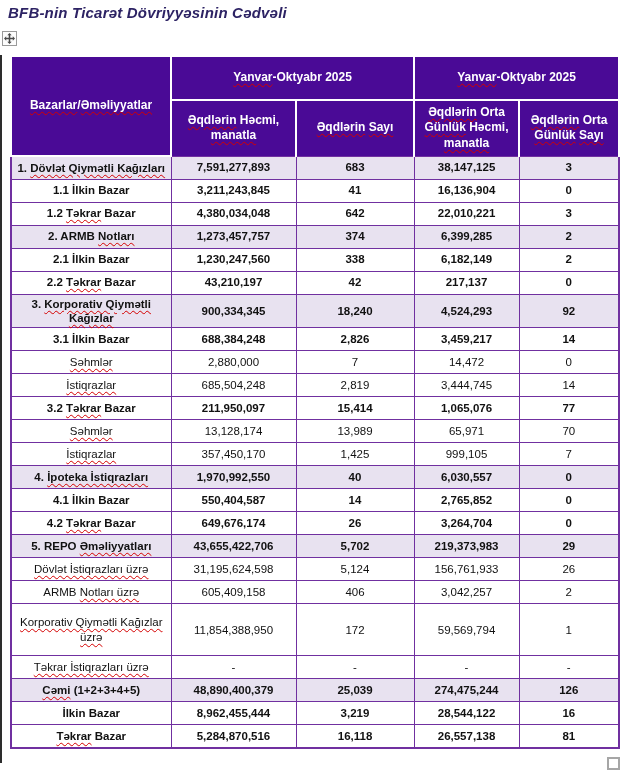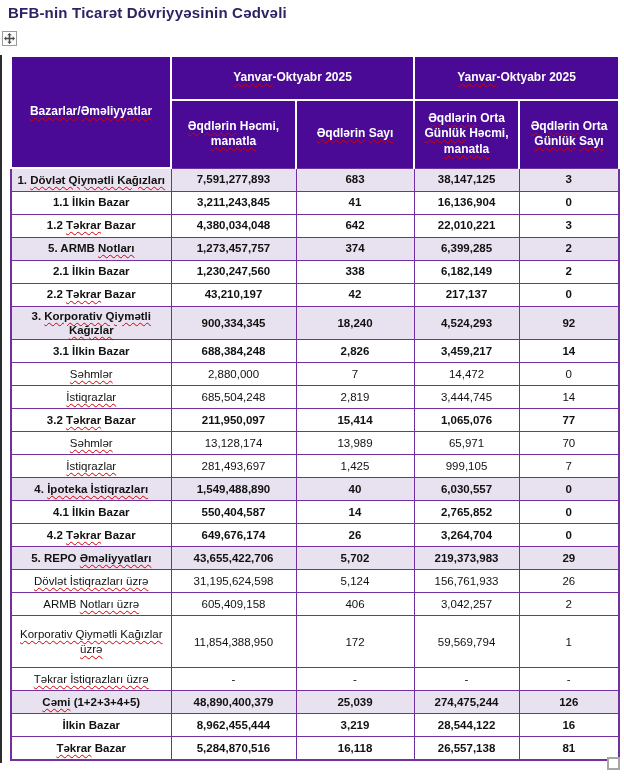--- a/index.html
+++ b/index.html
@@ -11,21 +11,21 @@
     --handle-gray:#A6A6A6;
   }
   *{box-sizing:border-box}
   html,body{margin:0;padding:0}
   body{
     width:624px;height:782px;position:relative;background:#fff;overflow:hidden;
     font-family:"Liberation Sans",sans-serif;color:#111;
   }
   .doc-title{
     position:absolute;left:8px;top:4px;margin:0;
-    font-size:15px;font-weight:bold;
+    font-size:15px;font-weight:bold;font-style:italic;
     color:var(--title-color);letter-spacing:.2px;
   }
   .move-handle{
     position:absolute;left:2px;top:31px;width:15px;height:15px;
     border:1px solid #9a9a9a;background:#fdfdfd;
     display:flex;align-items:center;justify-content:center;
   }
   .edge-line{
     position:absolute;left:0;top:55px;width:2px;height:708px;background:#2d2d2d;
   }
@@ -35,21 +35,21 @@
     font-size:11.5px;color:#111;
     border:2.5px solid var(--border-color);
   }
   .tbl th{
     background:var(--header-bg);color:#fff;
     border:2px solid #fff;
     font-weight:bold;font-size:12px;line-height:1.3;
     padding:2px 3px;text-align:center;vertical-align:middle;
   }
   .tbl thead tr:first-child{height:44px}
-  .tbl thead tr:last-child{height:68px}
+  .tbl thead tr:last-child{height:56px}
   .tbl thead tr:last-child th{border-bottom:1.5px solid var(--border-color)}
   .tbl td{
     border:1px solid var(--border-color);
     text-align:center;vertical-align:middle;
     padding:2px 3px;height:23px;line-height:1.25;
   }
   .tbl tr.shaded td{background:var(--section-bg)}
   .tbl tr.bold td{font-weight:bold}
   .tbl tr.tall td{height:52px}
   .w{
@@ -117,21 +117,21 @@
         <td>0</td>
       </tr>
       <tr class="bold ">
         <td><span>1.2 </span><span class="w">Təkrar</span><span> Bazar</span></td>
         <td>4,380,034,048</td>
         <td>642</td>
         <td>22,010,221</td>
         <td>3</td>
       </tr>
       <tr class="shaded bold ">
-        <td><span>5. ARMB </span><span class="w">Notları</span></td>
+        <td><span>2. ARMB </span><span class="w">Notları</span></td>
         <td>1,273,457,757</td>
         <td>374</td>
         <td>6,399,285</td>
         <td>2</td>
       </tr>
       <tr class="bold ">
         <td><span>2.1 İlkin Bazar</span></td>
         <td>1,230,247,560</td>
         <td>338</td>
         <td>6,182,149</td>
@@ -181,28 +181,28 @@
       </tr>
       <tr class="">
         <td><span class="w">Səhmlər</span></td>
         <td>13,128,174</td>
         <td>13,989</td>
         <td>65,971</td>
         <td>70</td>
       </tr>
       <tr class="">
         <td><span class="w">İstiqrazlar</span></td>
-        <td>281,493,697</td>
+        <td>357,450,170</td>
         <td>1,425</td>
         <td>999,105</td>
         <td>7</td>
       </tr>
       <tr class="shaded bold ">
         <td><span>4. </span><span class="w">İpoteka İstiqrazları</span></td>
-        <td>1,549,488,890</td>
+        <td>1,970,992,550</td>
         <td>40</td>
         <td>6,030,557</td>
         <td>0</td>
       </tr>
       <tr class="bold ">
         <td><span>4.1 İlkin Bazar</span></td>
         <td>550,404,587</td>
         <td>14</td>
         <td>2,765,852</td>
         <td>0</td>

